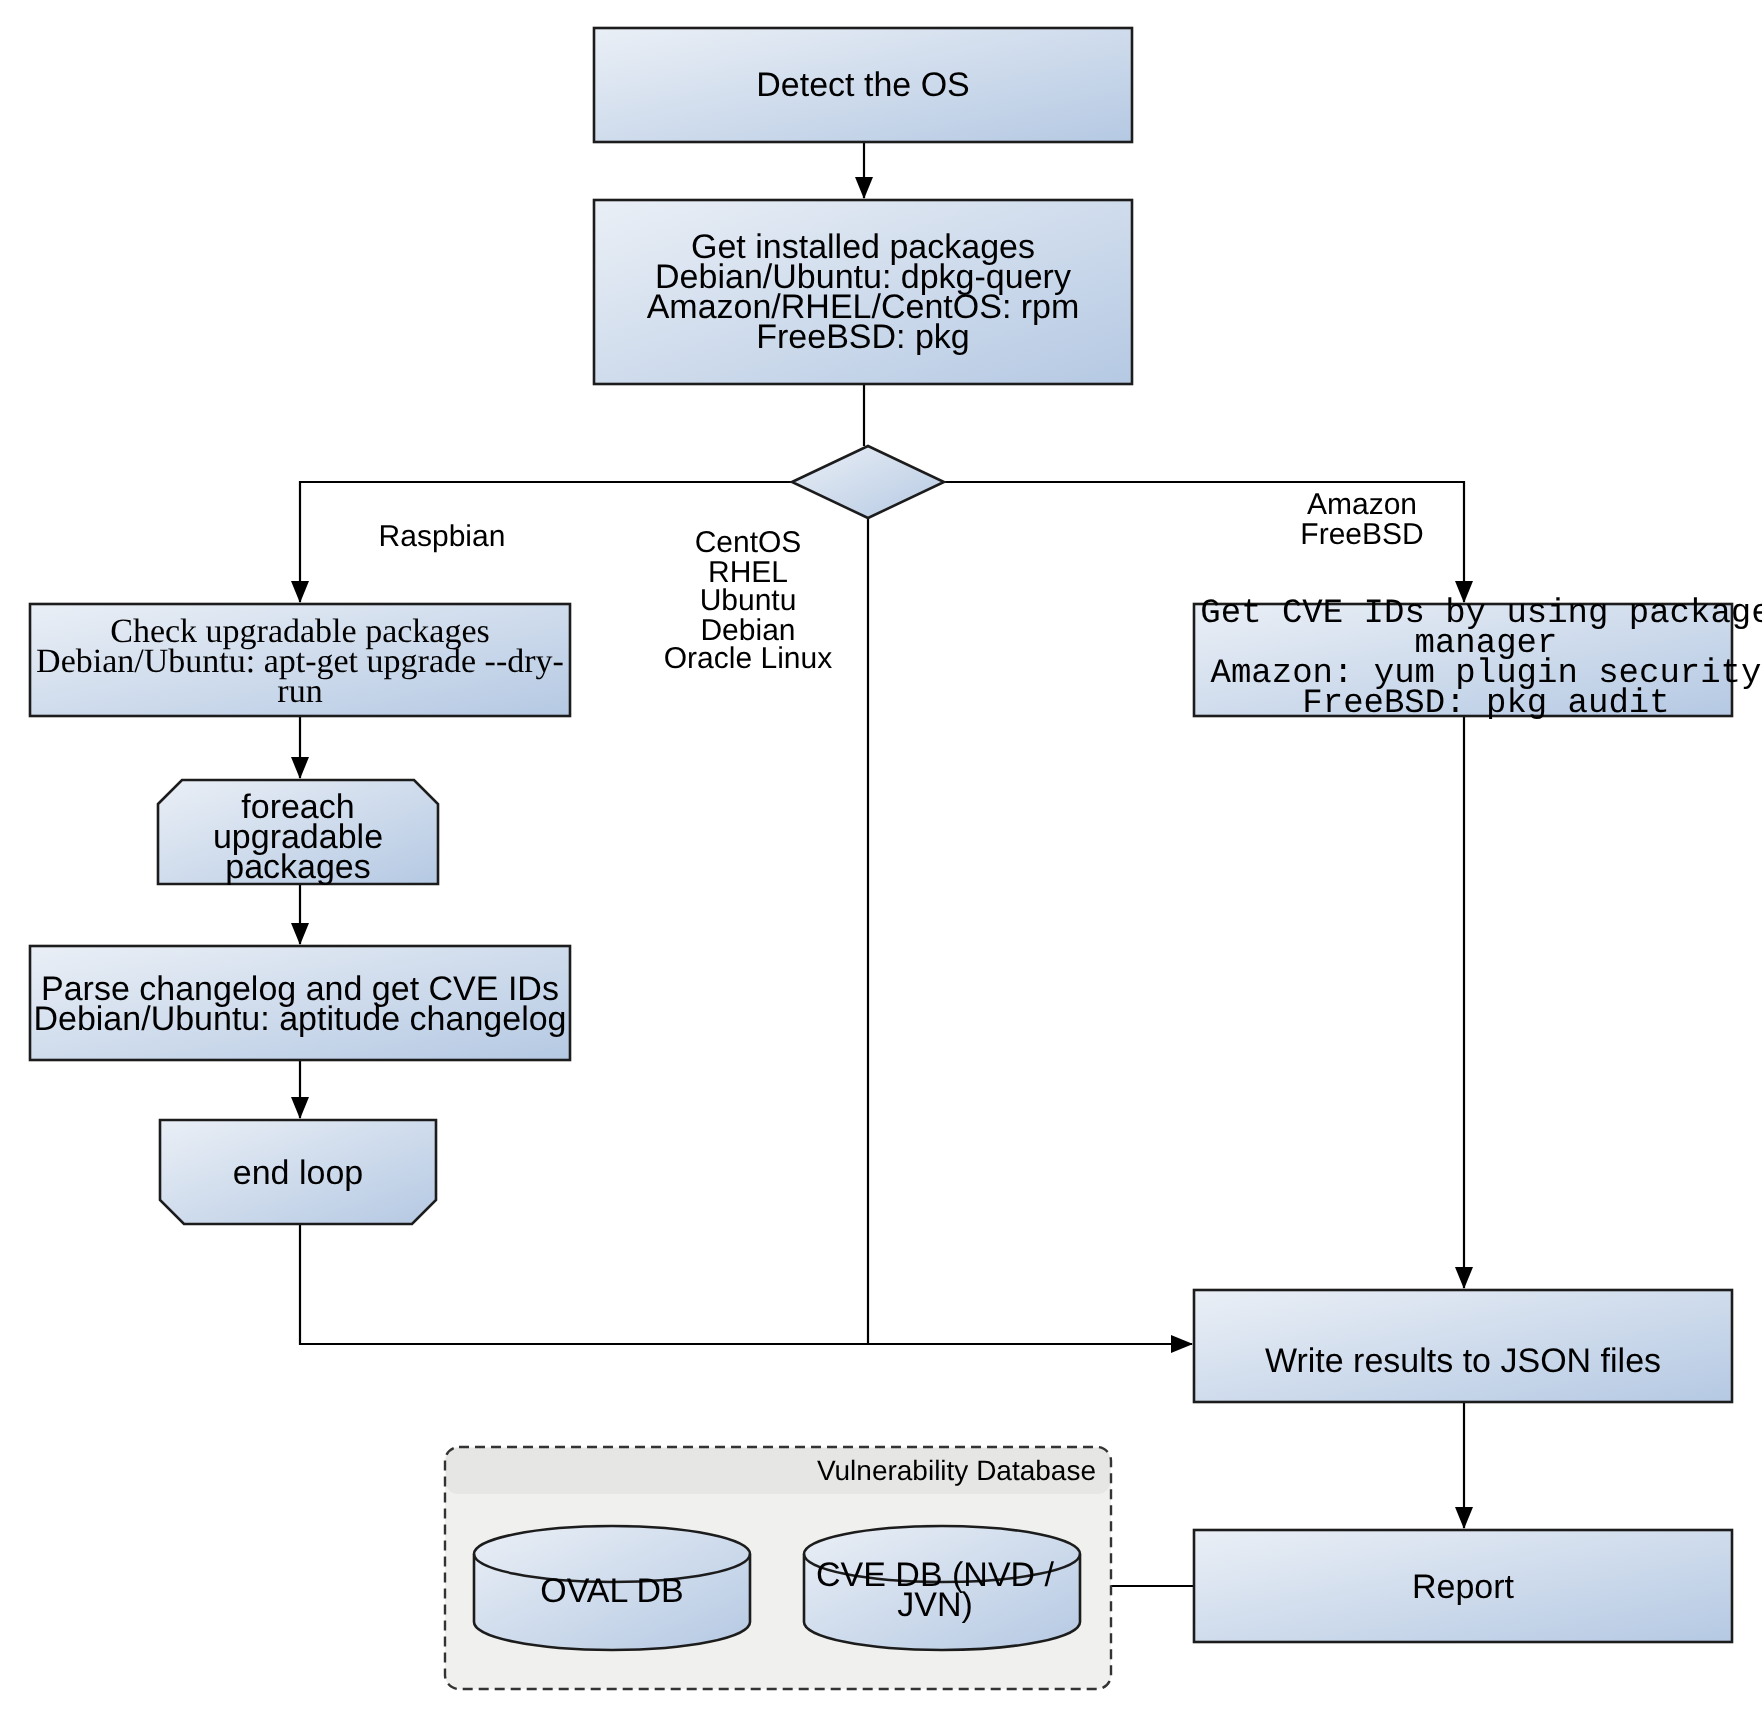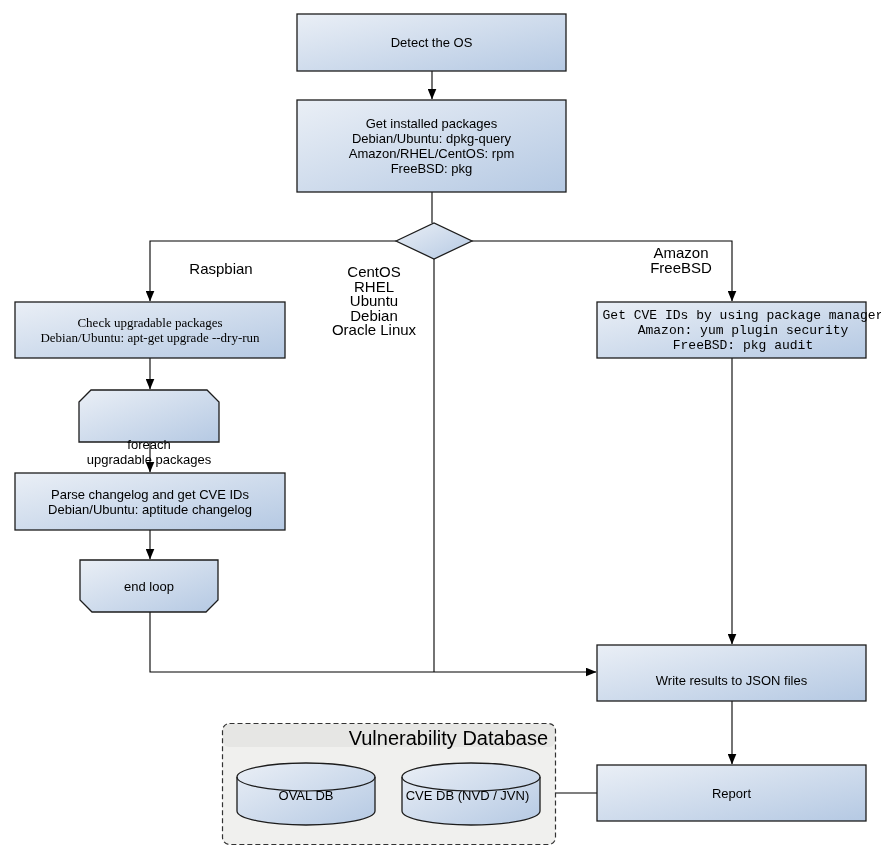--- a/index.html
+++ b/index.html
@@ -21,30 +21,30 @@
   .g2{stop-color:var(--node-gradient-end);}
   .shape{fill:url(#nodeGrad);stroke:var(--node-border);stroke-width:1.3px;}
   .edge{fill:none;stroke:var(--line);stroke-width:1.1px;}
   .arrowhead{fill:var(--line);}
   .db-outline{fill:none;stroke:var(--db-border);stroke-width:1.2px;stroke-dasharray:5 3;}
   .db-body{fill:var(--db-container-fill);}
   .db-band{fill:var(--db-header-fill);}
   .cyl-rim{fill:none;stroke:var(--node-border);stroke-width:1.2px;}
   .node-label{
     position:absolute;display:flex;align-items:center;justify-content:center;
-    text-align:center;white-space:pre-line;font-size:13px;line-height:15px;
+    text-align:center;white-space:pre-line;font-size:17px;line-height:15px;
     color:var(--text);pointer-events:none;
   }
   .edge-label{
     position:absolute;text-align:center;white-space:pre-line;
     font-size:15px;line-height:14.5px;color:var(--text);
   }
   .db-title{
     position:absolute;left:222px;top:727px;width:326px;
-    text-align:right;font-size:20px;color:var(--text);
+    text-align:right;font-size:14px;color:var(--text);
   }
 </style>
 </head>
 <body>
 
 <div id="canvas">
 
   <svg id="diagram-svg" width="881" height="857" viewBox="0 0 881 857">
     <defs>
       <linearGradient id="nodeGrad" x1="0" y1="0" x2="1" y2="1">
@@ -98,21 +98,21 @@
     </g>
   </svg>
 
   <div class="node-label" style="left:297px;top:14px;width:269px;height:57px;">Detect the OS</div>
   <div class="node-label" style="left:297px;top:100px;width:269px;height:92px;">Get installed packages
 Debian/Ubuntu: dpkg-query
 Amazon/RHEL/CentOS: rpm
 FreeBSD: pkg</div>
   <div class="node-label" style="left:15px;top:302px;width:270px;height:56px;font-family:Liberation Serif, serif;">Check upgradable packages
 Debian/Ubuntu: apt-get upgrade --dry-run</div>
-  <div class="node-label" style="left:79px;top:390px;width:140px;height:56px;margin-top:34px;">foreach
+  <div class="node-label" style="left:79px;top:390px;width:140px;height:56px;">foreach
 upgradable  packages</div>
   <div class="node-label" style="left:15px;top:473px;width:270px;height:57px;">Parse changelog and get  CVE IDs
 Debian/Ubuntu: aptitude changelog</div>
   <div class="node-label" style="left:80px;top:560px;width:138px;height:52px;">end loop</div>
   <div class="node-label" style="left:597px;top:302px;width:292px;height:56px;font-family:Liberation Mono, monospace;">Get CVE IDs by using package manager
 Amazon: yum plugin security
 FreeBSD: pkg audit</div>
   <div class="node-label" style="left:597px;top:645px;width:269px;height:71px;">Write results to JSON files</div>
   <div class="node-label" style="left:597px;top:765px;width:269px;height:56px;">Report</div>
 

